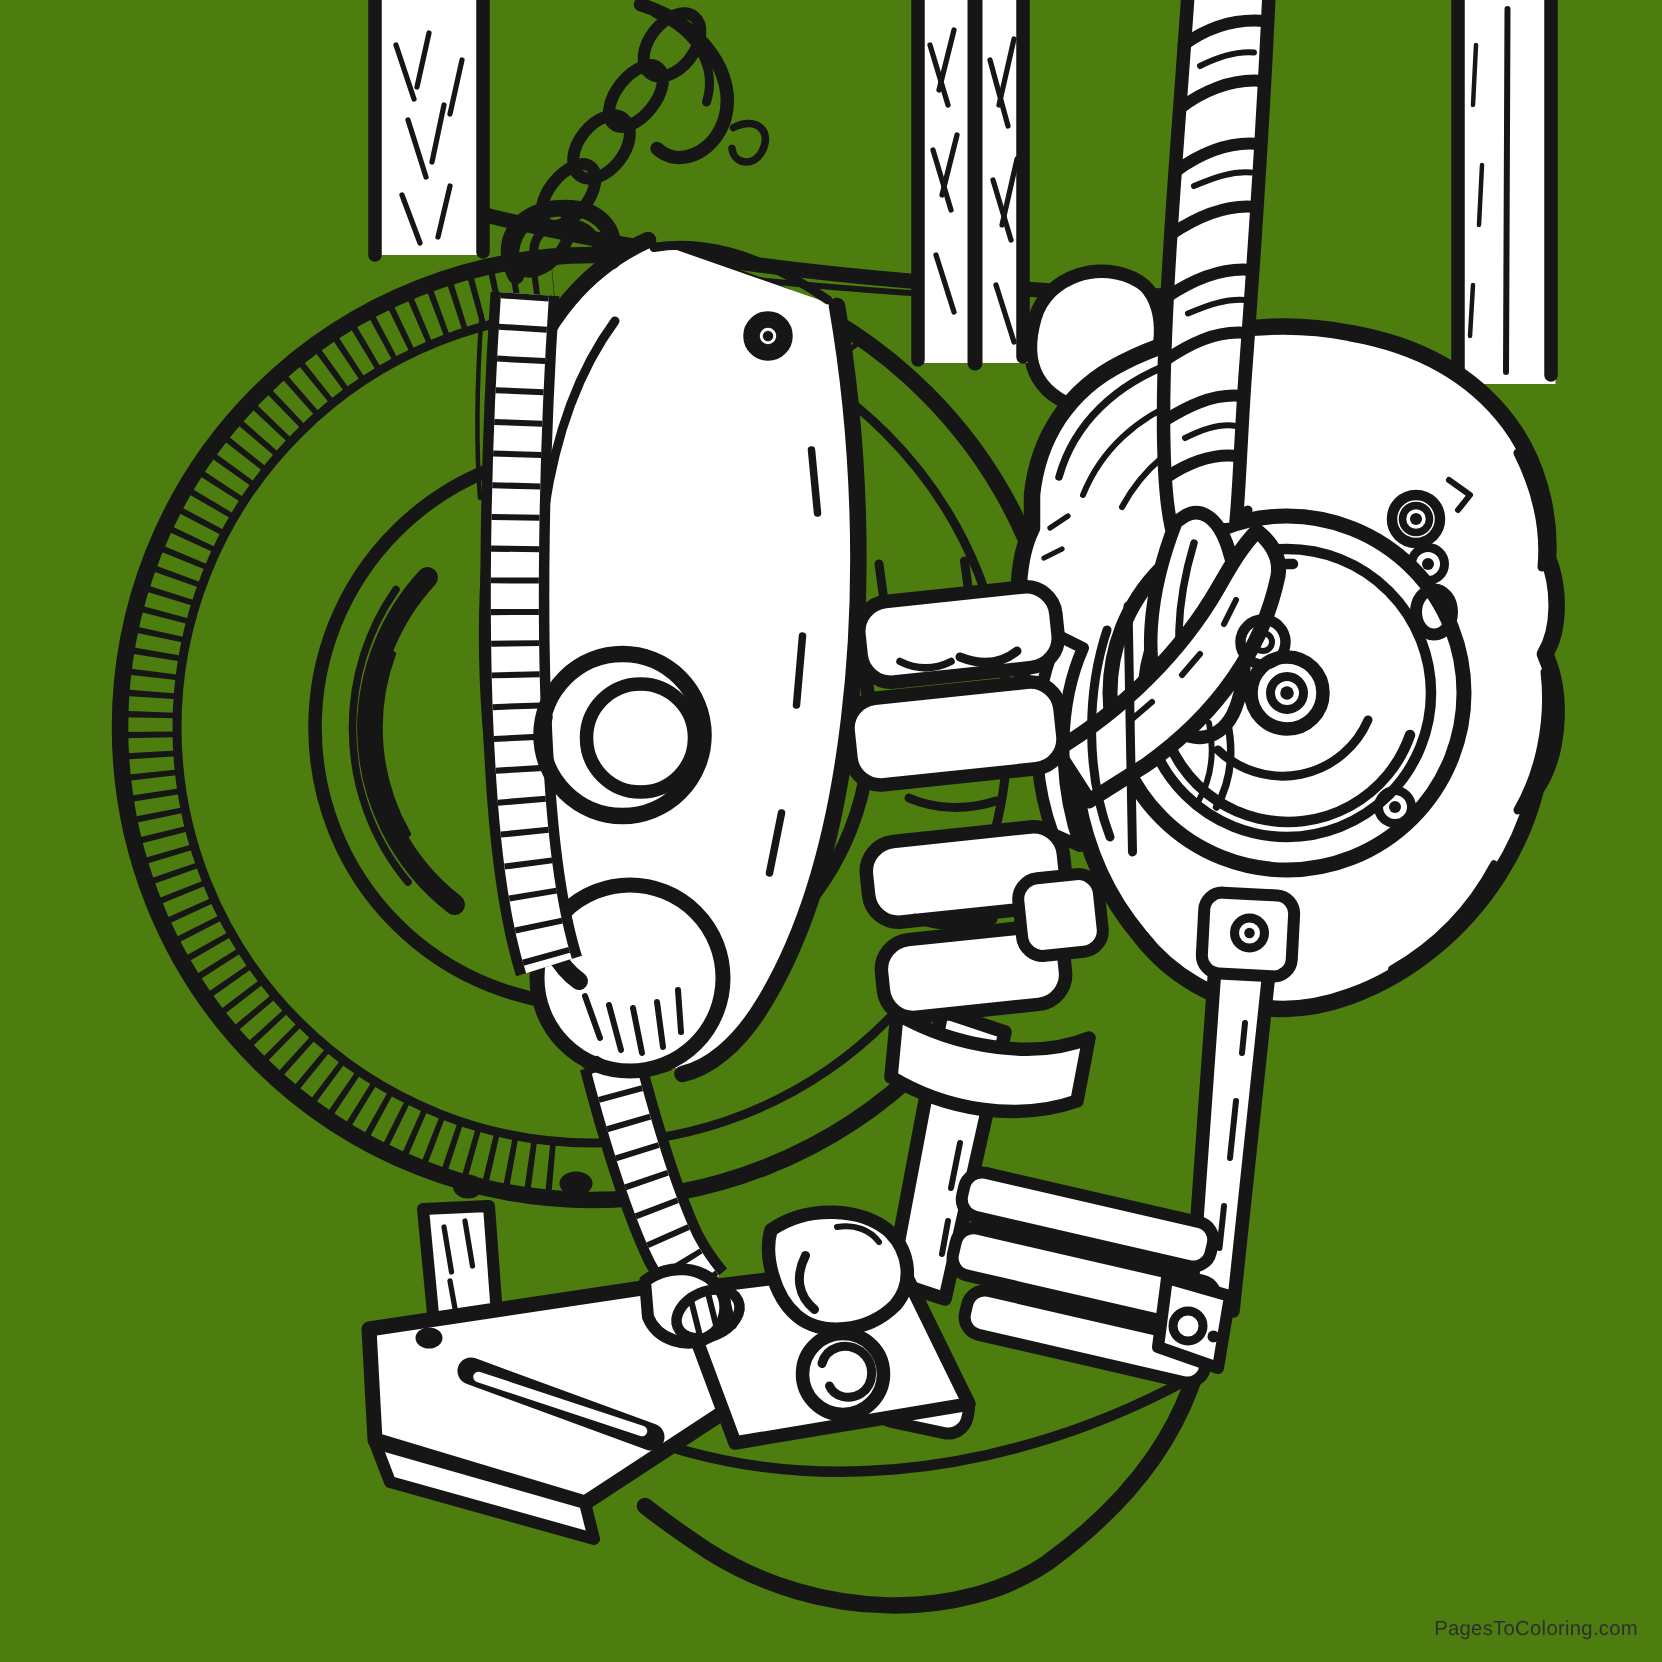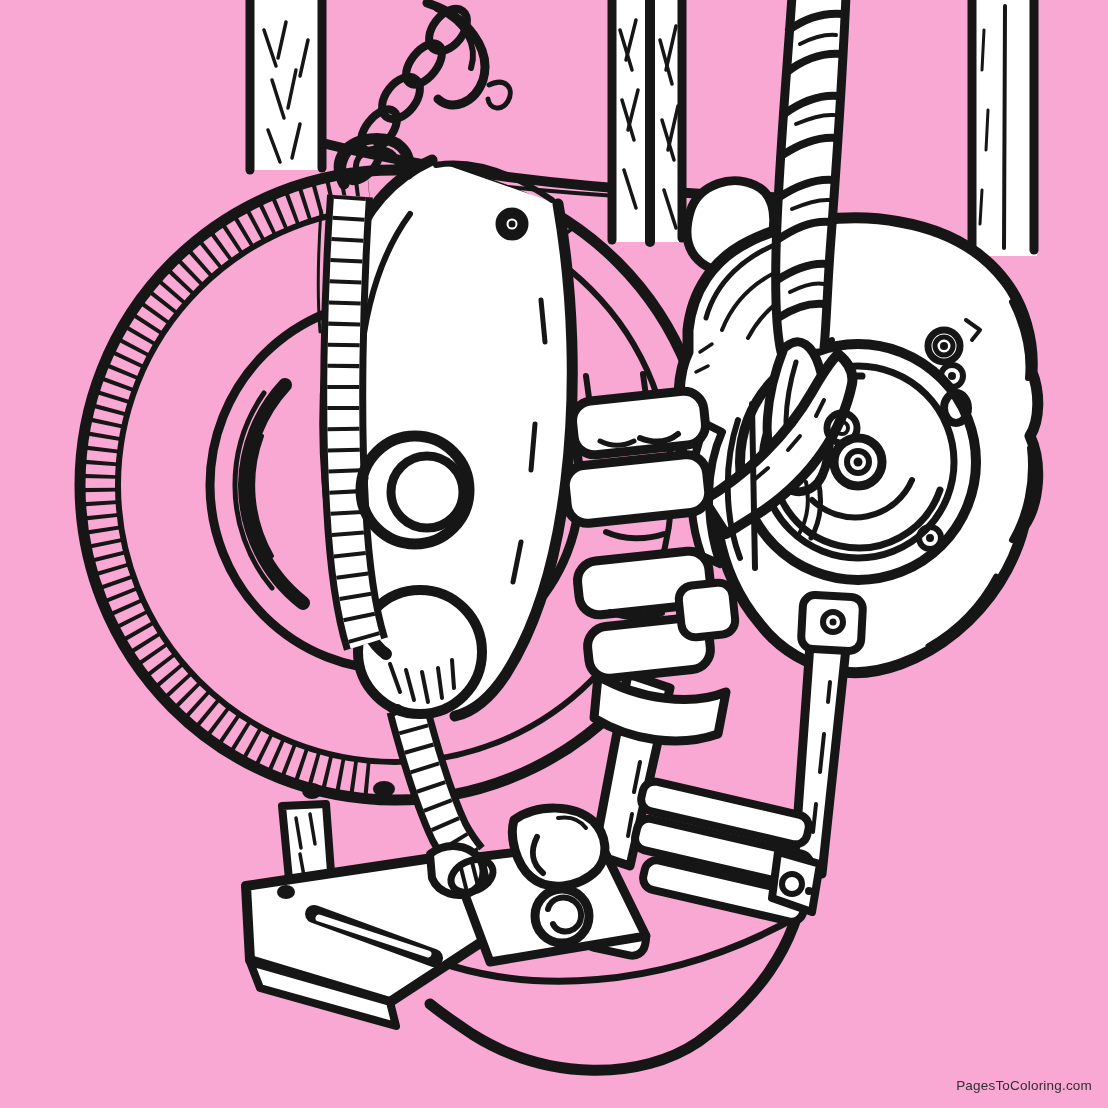--- a/index.html
+++ b/index.html
@@ -1,16 +1,16 @@
 <!DOCTYPE html>
 <html><head>
 <meta charset="utf-8">
 <style>
   html,body{margin:0;padding:0;background:#ffffff;}
-  .canvas{position:relative;width:1108px;height:1108px;background:#f9a8d4;overflow:hidden;
+  .canvas{position:relative;width:1108px;height:1108px;background:#4d7c0f;overflow:hidden;
           font-family:"Liberation Sans", sans-serif;}
   svg{display:block;}
   path,circle,rect,ellipse,line{fill:none;stroke:currentColor;stroke-linecap:round;stroke-linejoin:round;}
   .wf{fill:#ffffff;}
   .k{fill:currentColor;stroke:none;}
   .core{stroke:#ffffff;}
   .s3{stroke-width:3}.s35{stroke-width:3.5}.s4{stroke-width:4}.s5{stroke-width:5}
   .s6{stroke-width:6}.s7{stroke-width:7}.s8{stroke-width:8}.s9{stroke-width:9}
   .s10{stroke-width:10}.s11{stroke-width:11}.s12{stroke-width:12}.s14{stroke-width:14}
   .s18{stroke-width:18}

